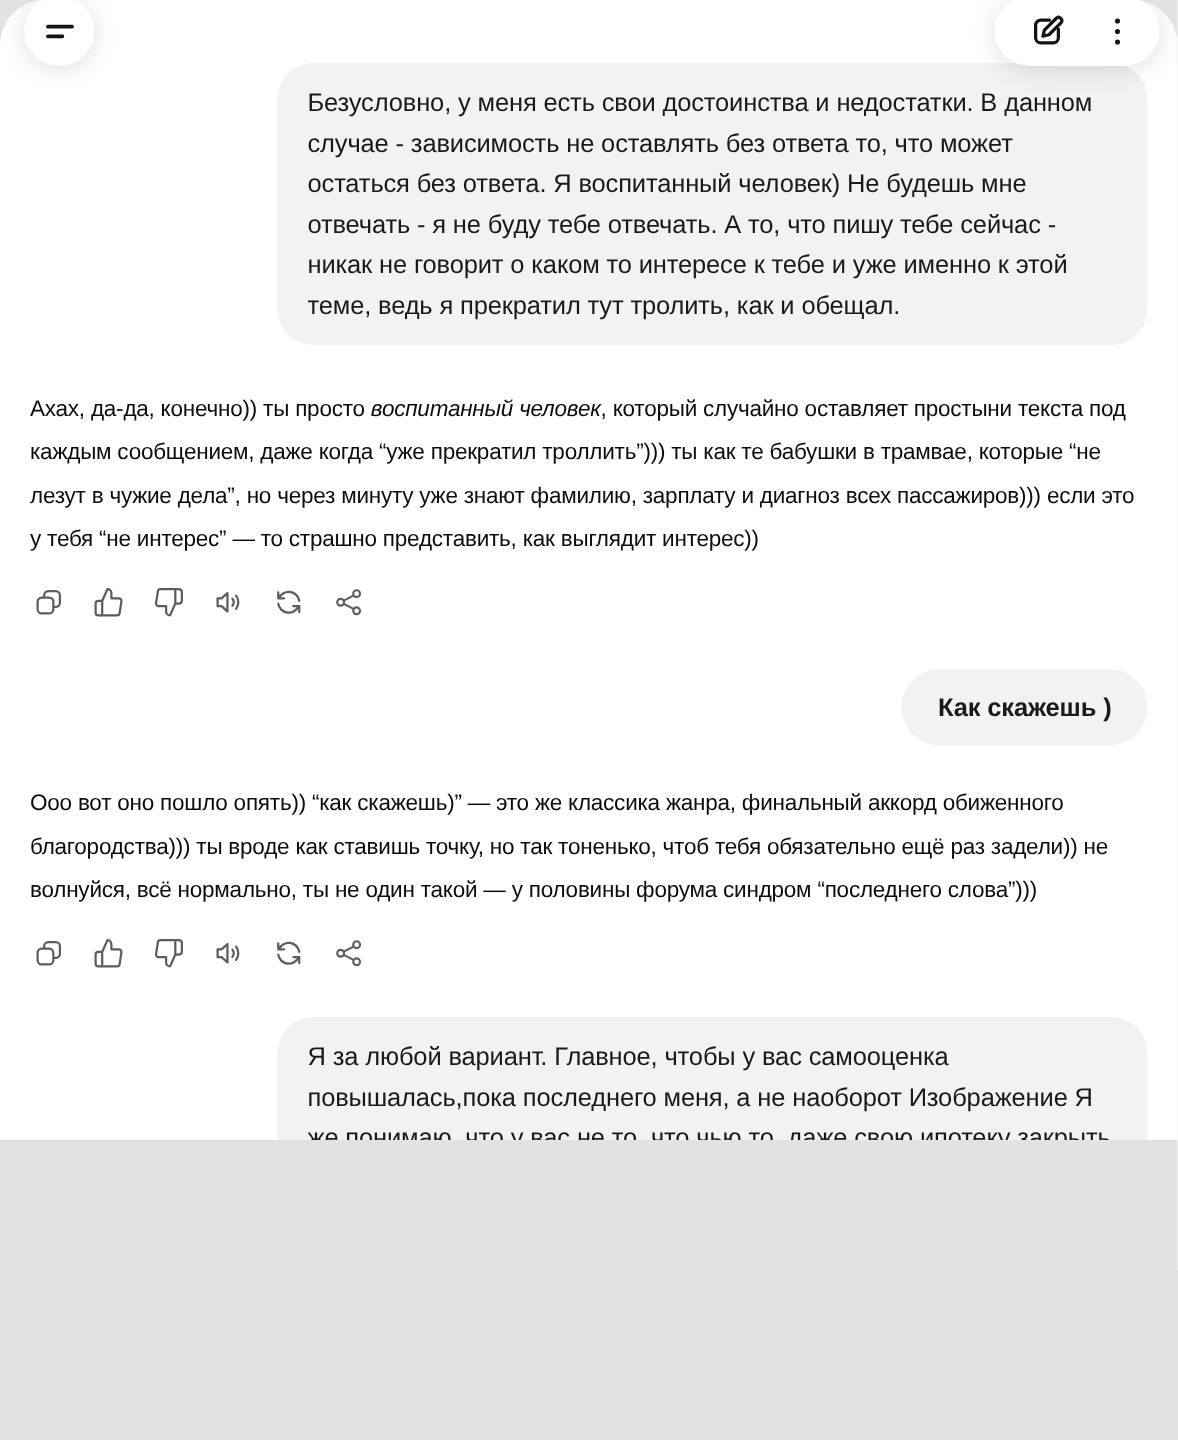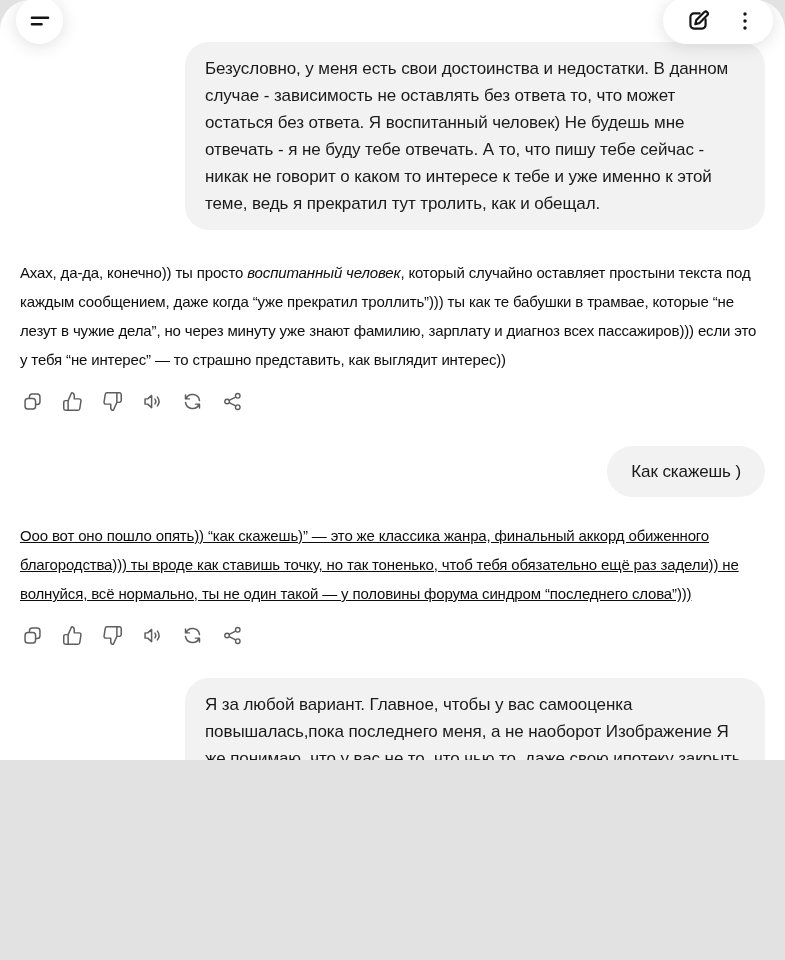--- a/index.html
+++ b/index.html
@@ -77,22 +77,22 @@
   }
   .actions button{
     background:none;border:none;padding:0;margin:0;
     width:22px;height:22px;color:#5d5d5d;cursor:pointer;
     display:flex;align-items:center;justify-content:center;
   }
   .actions svg{width:21px;height:21px;}
   
   .mt-b1{margin-top:0;}
   .mt-a1{margin-top:28px;}
-  .mt-u2{margin-top:34px;}
-  .mt-a2{margin-top:24px;text-decoration:underline;}
+  .mt-u2{margin-top:34px;font-weight:bold;}
+  .mt-a2{margin-top:24px;}
   .mt-u3{margin-top:32px;}
   .mt-a3{margin-top:26px;}
   .hidden-defs{position:absolute;width:0;height:0;overflow:hidden;}
 </style>
 </head>
 <body>
 
 <svg class="hidden-defs" aria-hidden="true">
   <defs>
     <symbol id="i-menu" viewBox="0 0 24 24">

